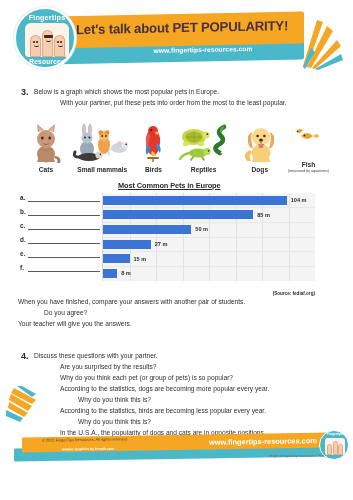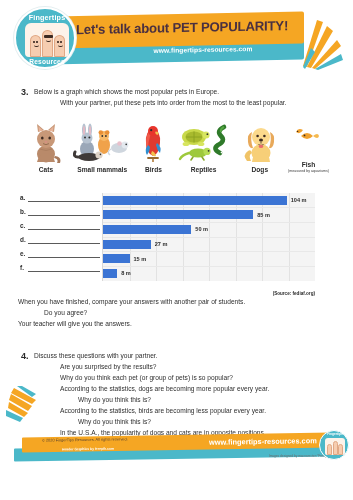--- a/index.html
+++ b/index.html
@@ -343,20 +343,21 @@
             </g>
           </svg>
         </div>
         <div class="cap">Fish</div>
         <div class="sub">(measured by aquariums)</div>
       </div>
 
     </div>
 
     <div class="chart-wrap">
+      <div class="chart-title">Most Common Pets in Europe</div>
 
       <div class="ans-list">
         <div class="ans" style="top:2px">
           <span class="lt">a.</span>
           <span class="line"></span>
         </div>
         <div class="ans" style="top:16px">
           <span class="lt">b.</span>
           <span class="line"></span>
         </div>

